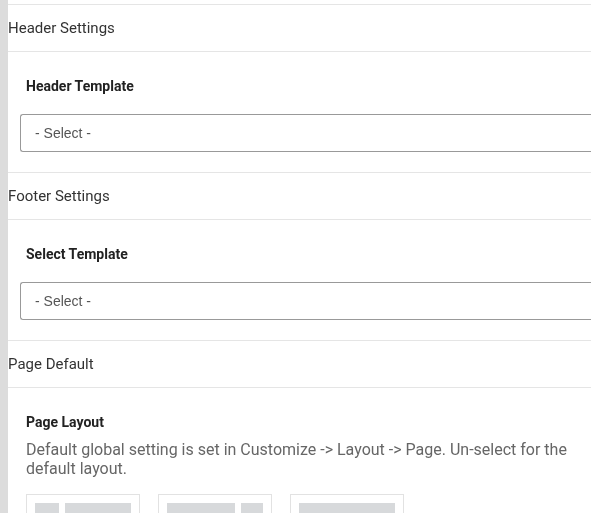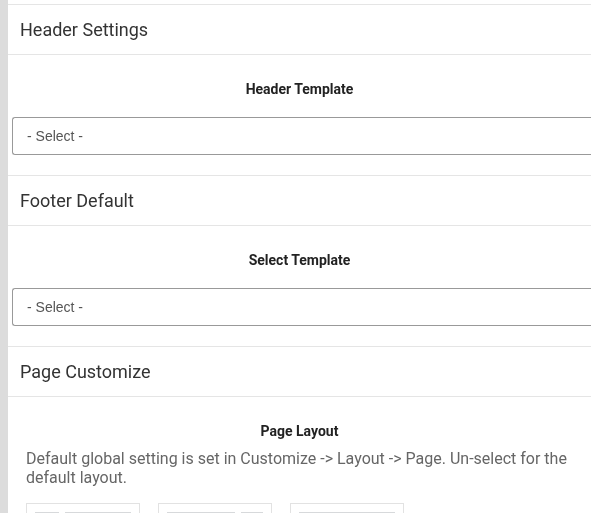--- a/index.html
+++ b/index.html
@@ -16,45 +16,44 @@
       width: 8px; height: 513px;
       background: #dcdcdc;
     }
     .content {
       margin-left: 8px;
       width: 583px;
     }
     .section-header {
       border-top: 1px solid #e5e5e5;
       border-bottom: 1px solid #e5e5e5;
-      padding: 14px 12px;
+      padding: 14px 0;
       margin-top: 10px;
-      font-size: 18px;
+      font-size: 15px;
       color: #333;
       background: #fff;
     }
     .section-header.first { margin-top: 4px; }
     .field-block {
       padding: 16px 18px 10px 18px;
       margin-top: 10px;
     }
     .field-label {
       font-size: 14px;
       font-weight: 700;
       color: #222;
       margin-bottom: 10px;
-      text-align: center;
     }
     .help-text {
       font-size: 16px;
       color: #666;
       margin-top: 4px;
     }
     .select-wrap {
-      padding: 0 0 0 4px;
+      padding: 0 0 0 12px;
     }
     .select-box {
       width: 100%;
       padding: 10px 14px;
       font-size: 14px;
       color: #555;
       background: #fff;
       border: 1px solid #999;
       border-right: none;
       border-radius: 3px 0 0 3px;
@@ -103,35 +102,35 @@
     <div class="field-label">Header Template</div>
   </div>
   <div class="select-wrap">
     <button class="select-box">
       <span>- Select -</span>
     </button>
   </div>
   <div class="after-select-spacer"></div>
 
   <div class="section-header">
-    <span>Footer Default</span>
+    <span>Footer Settings</span>
   </div>
 
   <div class="field-block">
     <div class="field-label">Select Template</div>
   </div>
   <div class="select-wrap">
     <button class="select-box">
       <span>- Select -</span>
     </button>
   </div>
   <div class="after-select-spacer"></div>
 
   <div class="section-header">
-    <span>Page Customize</span>
+    <span>Page Default</span>
   </div>
 
   <div class="field-block">
     <div class="field-label">Page Layout</div>
     <div class="help-text">Default global setting is set in Customize -&gt; Layout -&gt; Page. Un-select for the default layout.</div>
 
     <div class="layout-options">
       <div class="layout-tile">
         <div class="col narrow"></div>
         <div class="col wide"></div>

